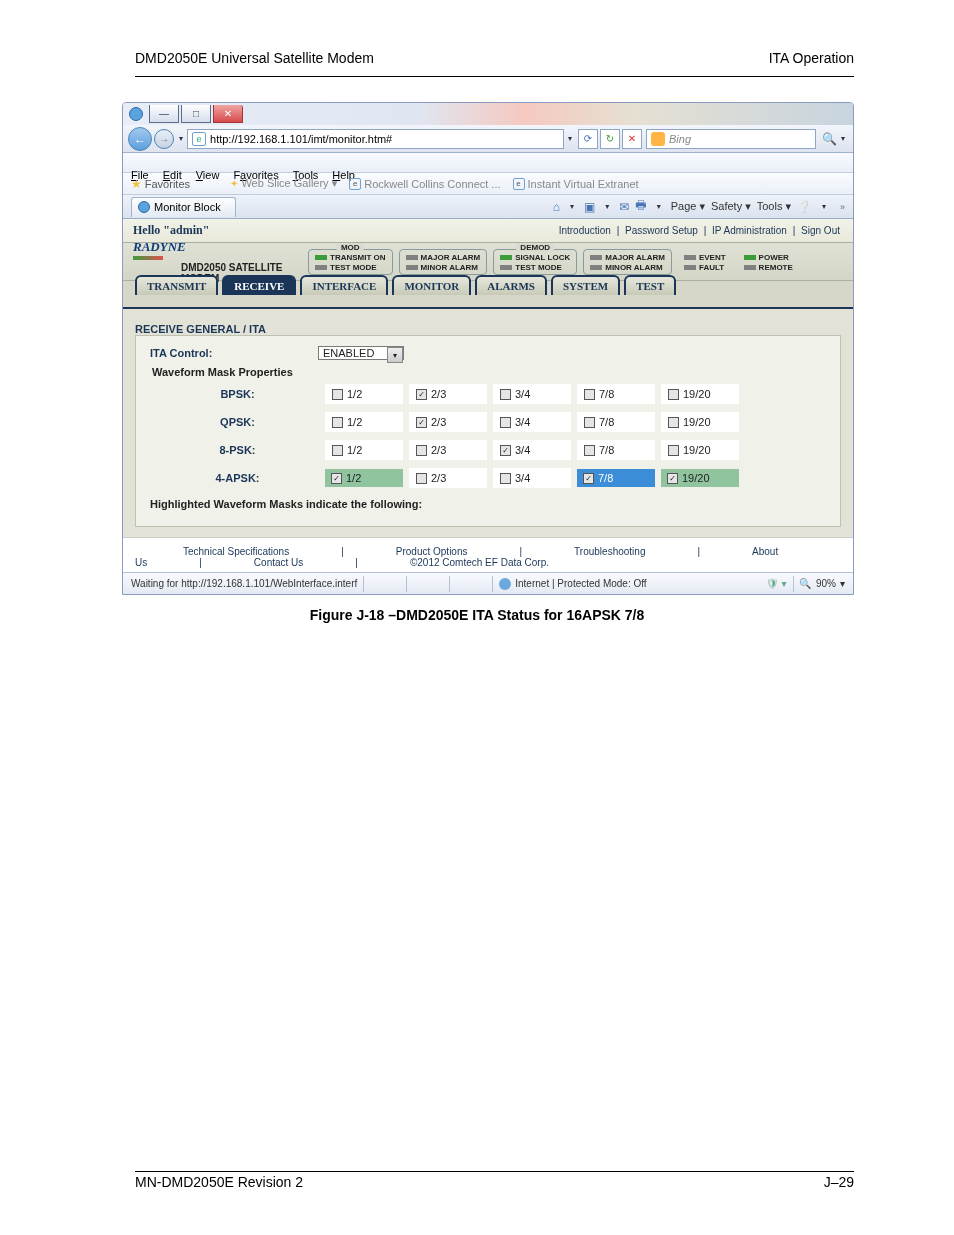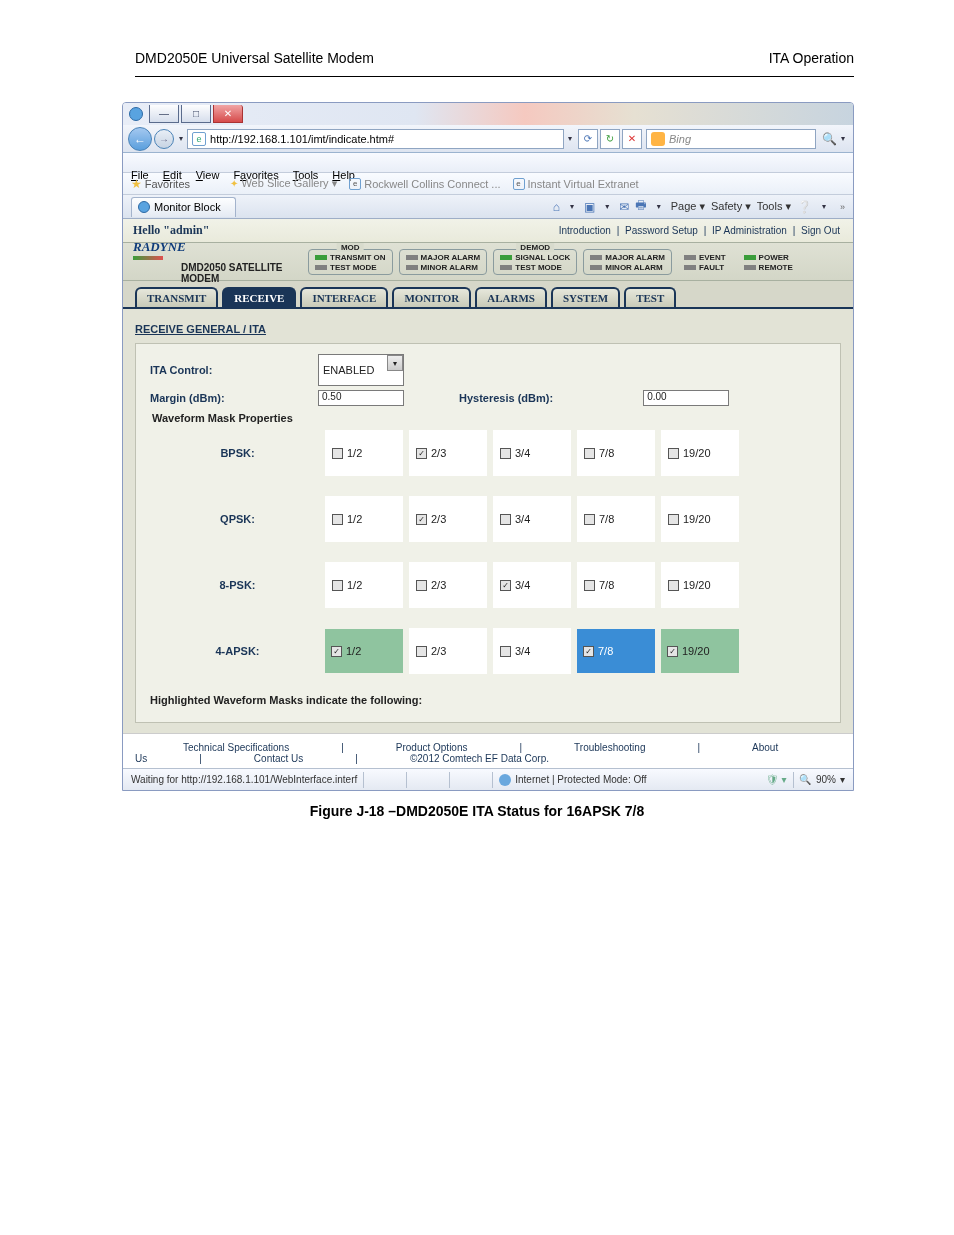--- a/index.html
+++ b/index.html
@@ -44,37 +44,37 @@
 .status-strip { background: linear-gradient(#dfe1d4, #d3d6c7); height:38px; display:flex; align-items:center; border-bottom:1px solid #a8b0a0; padding: 0 10px;}
 .brand-box { width: 175px; }
 .brand-name { font-family: 'Times New Roman', serif; font-style: italic; color:#0e3b7a; font-weight:bold; font-size:13px;}
 .brand-sw { width:30px; height:4px; background:linear-gradient(to right,#3a9d3a,#e05050); margin:1px 0 2px;}
 .brand-sub { text-transform:uppercase; font-size:10px; font-weight:bold; color:#222;margin-left:48px;}
 .grp { border:1px solid #8a9b9e; border-radius:4px; padding: 3px 6px 2px; margin-right:6px; position:relative; display:flex; flex-direction:column; gap:1px; font-size:8px; font-weight:bold; color:#222;}
 .grp-title { position:absolute; top:-7px; left:50%; transform:translateX(-50%); background:#d8dbcd; padding:0 4px; font-size:8px;}
 .ind { display:flex; align-items:center; gap:3px;}
 .led { width:12px; height:5px; display:inline-block;}
 .led-g { background:#3a9d3a;} .led-gr { background:#808080;}
-.tab-bar { background:#d6d7c9; padding: 6px 0 0 12px; height:28px; display:flex; gap:4px; align-items:flex-end; border-bottom:2px solid #1a3557;}
+.tab-bar { background:#d6d7c9; padding: 6px 0 12px 12px; height:28px; display:flex; gap:4px; align-items:flex-end; border-bottom:2px solid #1a3557;}
 .main-tab { font-family:'Times New Roman',serif; font-weight:bold; font-size:11px; color:#1a3557; padding:3px 10px; border:2px solid #1a3557; border-bottom:none; border-radius:6px 6px 0 0; background:linear-gradient(#e6e7db,#c8cab8); cursor:default;}
 .main-tab.active { background:#1a3557; color:#fff; border-color:#1a3557;}
 .panel { background:#e2e3d6; padding:14px 12px 10px;}
-.panel-title { font-family:Arial,sans-serif; font-size:11px; color:#1a3557; font-weight:bold; margin-bottom:8px;text-decoration:underline;}
+.panel-title { font-family:Arial,sans-serif; font-size:11px; color:#1a3557; font-weight:bold; margin-bottom:0;}
 .form-box { background:#f0f1e8; border:1px solid #bfc1b3; padding:10px 14px; font-size:11px; color:#222;}
 .form-row { display:flex; align-items:center; margin-bottom:4px;}
 .form-label { width:168px; color:#1a3557; font-weight:bold;}
-.ita-sel { width:86px; height:32px; font-size:11px; border:1px solid #7a7a7a; display:inline-flex; align-items:center; padding:0 4px; background:#fff; position:relative;}
+.ita-sel { width:86px; height:14px; font-size:11px; border:1px solid #7a7a7a; display:inline-flex; align-items:center; padding:0 4px; background:#fff; position:relative;}
 .ita-sel .dd { position:absolute; right:0; top:0; width:16px; height:16px; border:1px solid #888; background:linear-gradient(#eee,#ccc); display:flex;align-items:center;justify-content:center;font-size:8px;}
 .margin-inp { width:86px; height:16px; font-size:10px; border:1px solid #7a7a7a; padding:0 3px; background:#fff;}
 .hyst-label { margin-left:55px; margintlabel-right:auto; color:#1a3557; font-weight:bold;}
 .hyst-inp { width:86px; height:16px; font-size:10px; border:1px solid #7a7a7a; padding:0 3px; background:#fff; margin-left:90px;}
 .subhead { font-weight:bold; color:#222; margin:6px 0 6px 2px; font-size:11px;}
-.mask-row { display:flex; align-items:center; margin-bottom:20px;}
+.mask-row { display:flex; align-items:center; margin-bottom:8px;}
 .mask-label { width:175px; text-align:center; color:#1a3557; font-weight:bold; font-size:11px;}
-.mask-cell { width:78px; margin-right:6px; padding:16px 6px; display:flex; align-items:center; font-size:11px;}
+.mask-cell { width:78px; margin-right:6px; padding:3px 6px; display:flex; align-items:center; font-size:11px;}
 .mask-white { background:#fff; border:1px solid #fff;}
 .mask-green { background:#8fc49f; }
 .mask-blue { background:#3a8dd6; color:#fff;}
 .cb { width:11px; height:11px; border:1px solid #555; background:#e5e5e5; margin-right:4px; display:inline-flex; align-items:center; justify-content:center; font-size:8px; color:#222;}
 .cb.chk::after { content:"✓"; font-size:8px;}
 .legend { margin:10px 0 4px; font-size:11px; color:#222;}
 .legend-hdr { font-weight:bold; margin-bottom:6px;}
 .legend-items { display:flex; gap:10px; padding-left:55px;}
 .legend-box { padding:3px 8px; display:flex; align-items:center; font-size:11px;}
 .footer-links { font-size:10px; color:#1a3557; padding: 8px 12px 4px; background:#fff; border-top:1px solid #ccc;}
@@ -104,21 +104,21 @@
   </div>
 
   <div class="addr-row">
     <div class="nav-btn">←</div>
     <div class="nav-btn" style="width:20px;height:20px;background:linear-gradient(#e8eef6,#c7d3e3);">
         <span style="color:#668;font-size:10px;">→</span>
       </div>
     <span class="dd-arrow">▾</span>
     <div class="addr-box">
       <span class="e">e</span>
-      <span>http://192.168.1.101/imt/indicate.htm#</span>
+      <span>http://192.168.1.101/imt/monitor.htm#</span>
     </div>
     <span class="dd-arrow">▾</span>
     <div class="small-btn">⟳</div>
     <div class="small-btn" style="color:#3a9d3a;">↻</div>
     <div class="small-btn" style="color:#d33;">✕</div>
     <div class="search-box">
       <span class="b-icon"></span>
       <span>Bing</span>
     </div>
     <span class="mag-ic">🔍</span>
@@ -262,26 +262,20 @@
     <div class="panel">
       <div class="panel-title">RECEIVE GENERAL / ITA</div>
 
       <div class="form-box">
         <div class="form-row">
           <span class="form-label">ITA Control:</span>
           <span class="ita-sel">
             <span>ENABLED</span>
             <span class="dd">▾</span>
           </span>
-        </div>
-        <div class="form-row">
-          <span class="form-label">Margin (dBm):</span>
-          <span class="margin-inp">0.50</span>
-          <span class="hyst-label">Hysteresis (dBm):</span>
-          <span class="hyst-inp">0.00</span>
         </div>
         <div class="subhead">Waveform Mask Properties</div>
         <div id="mask-grid">
             <div class="mask-row">
               <div class="mask-label">BPSK:</div>
               <div class="mask-cell mask-white">
                 <span class="cb"></span>
                 <span>1/2</span>
               </div>
               <div class="mask-cell mask-white">

